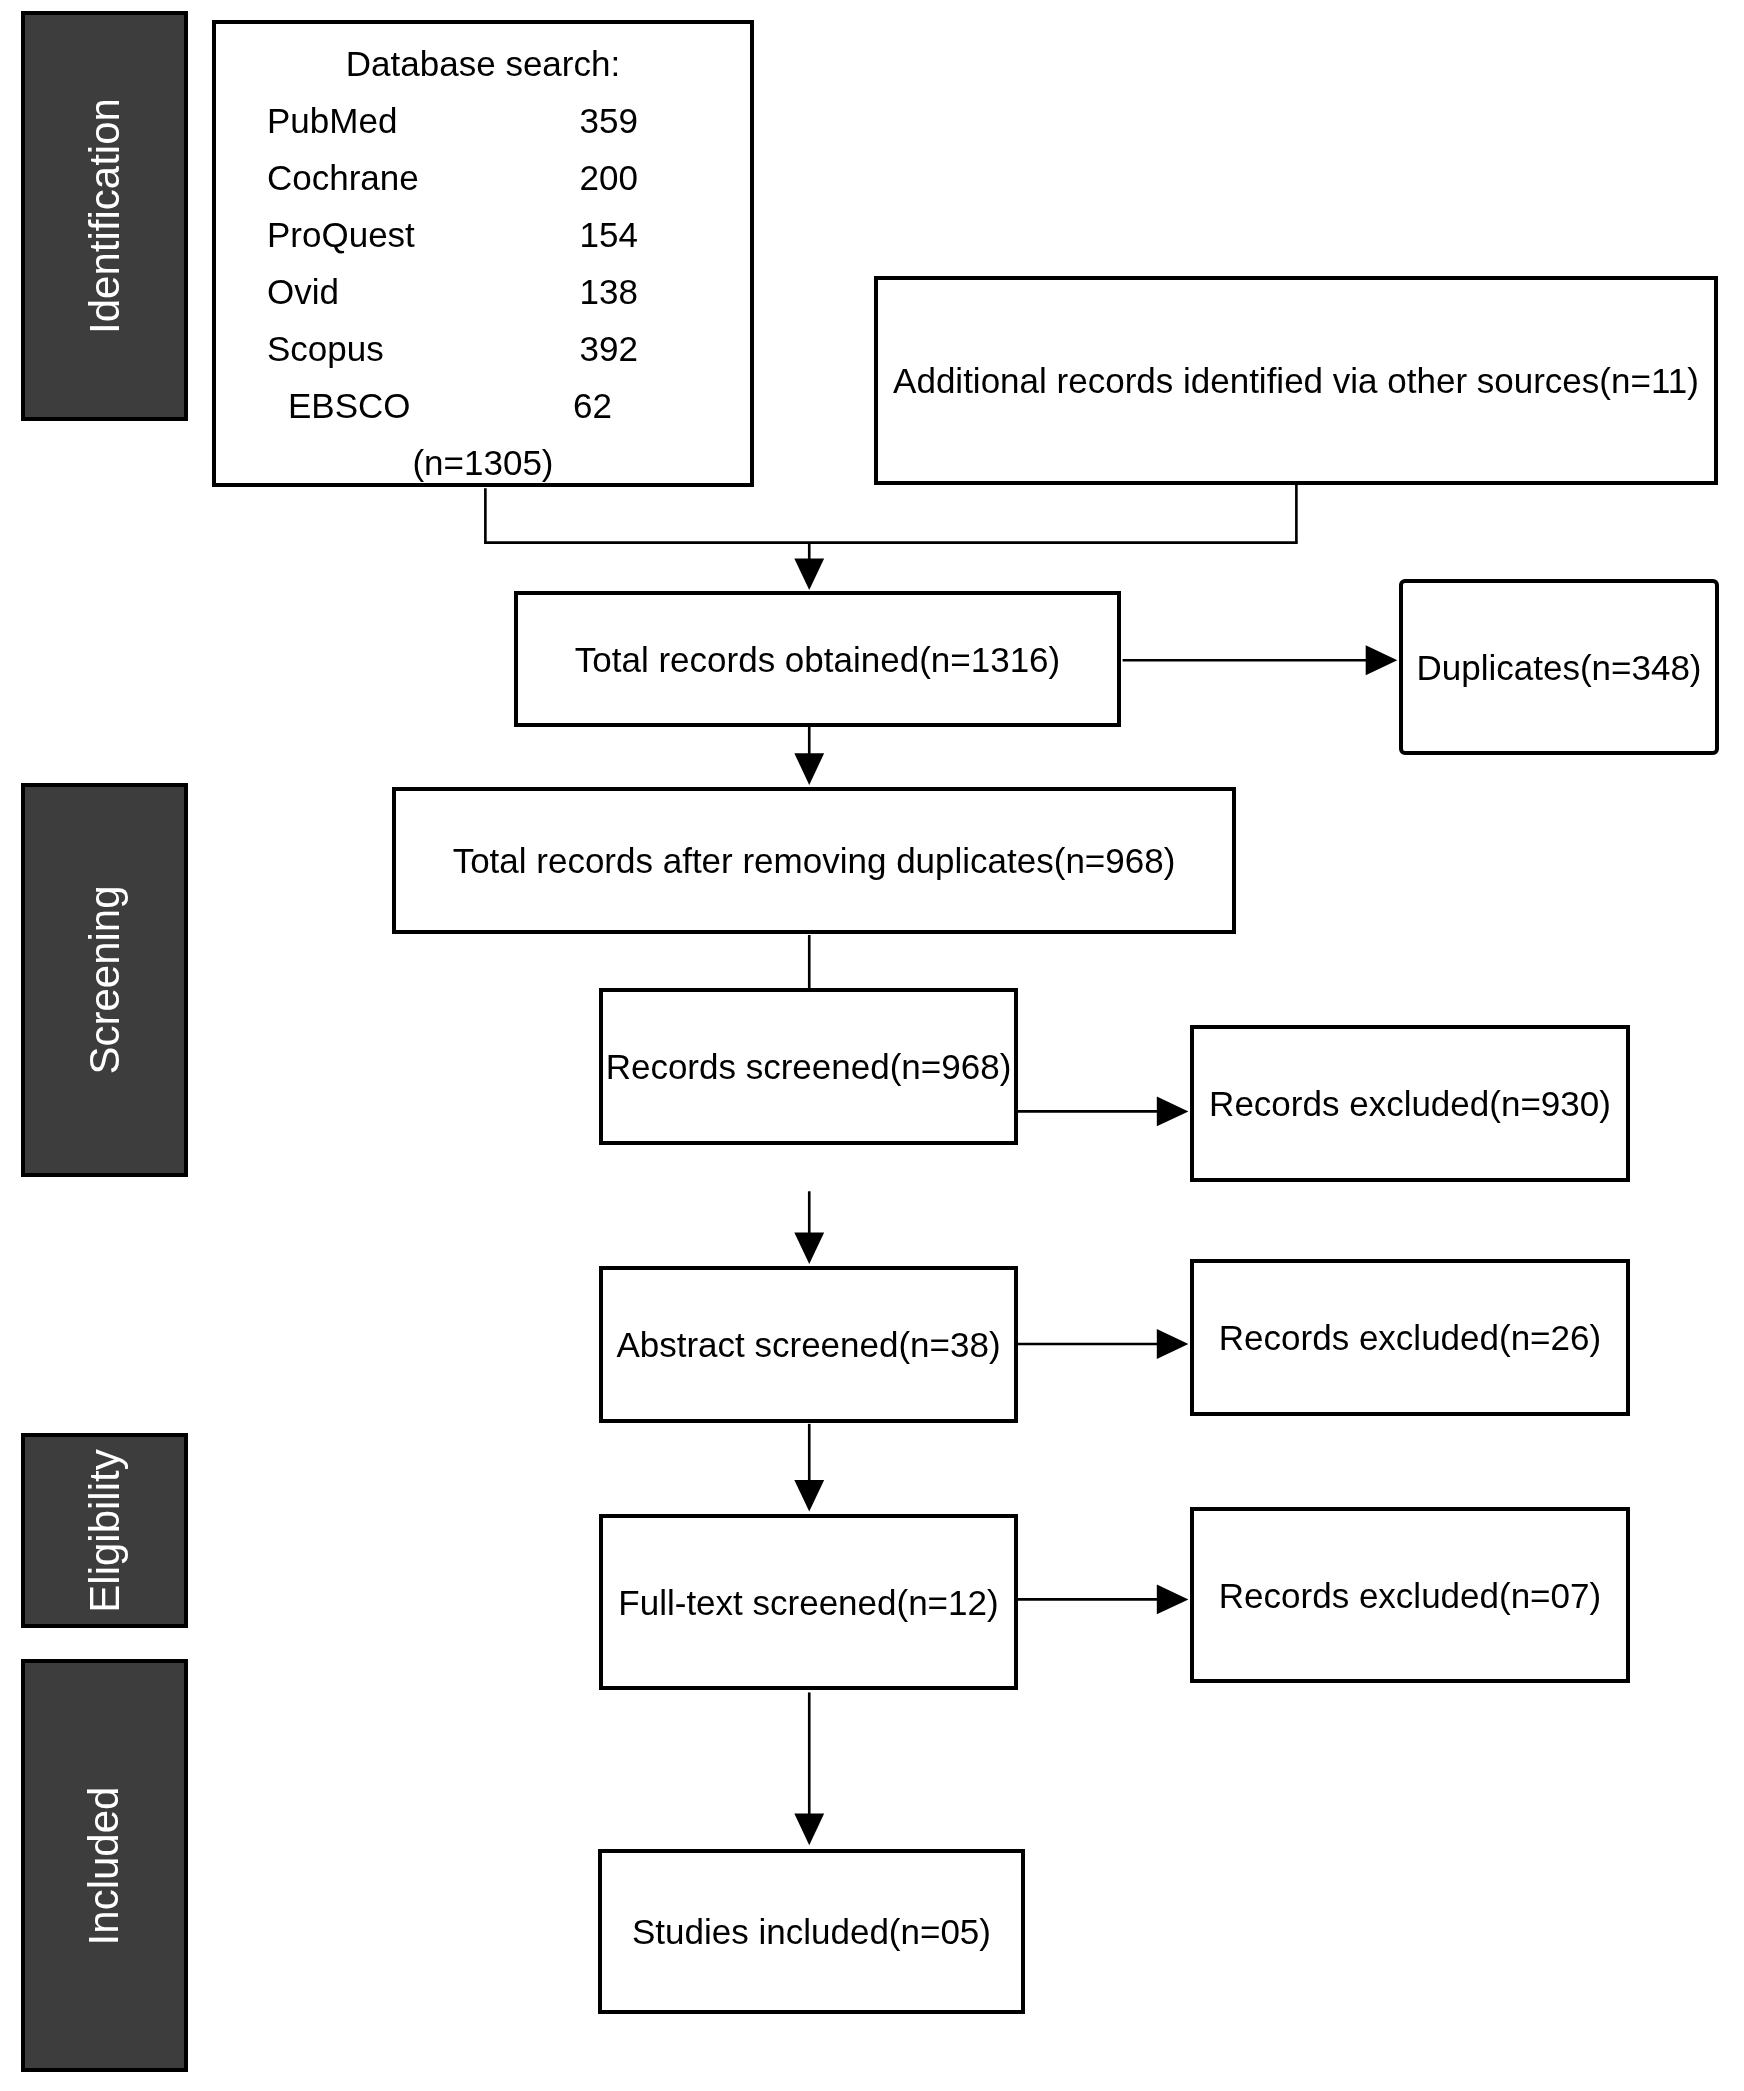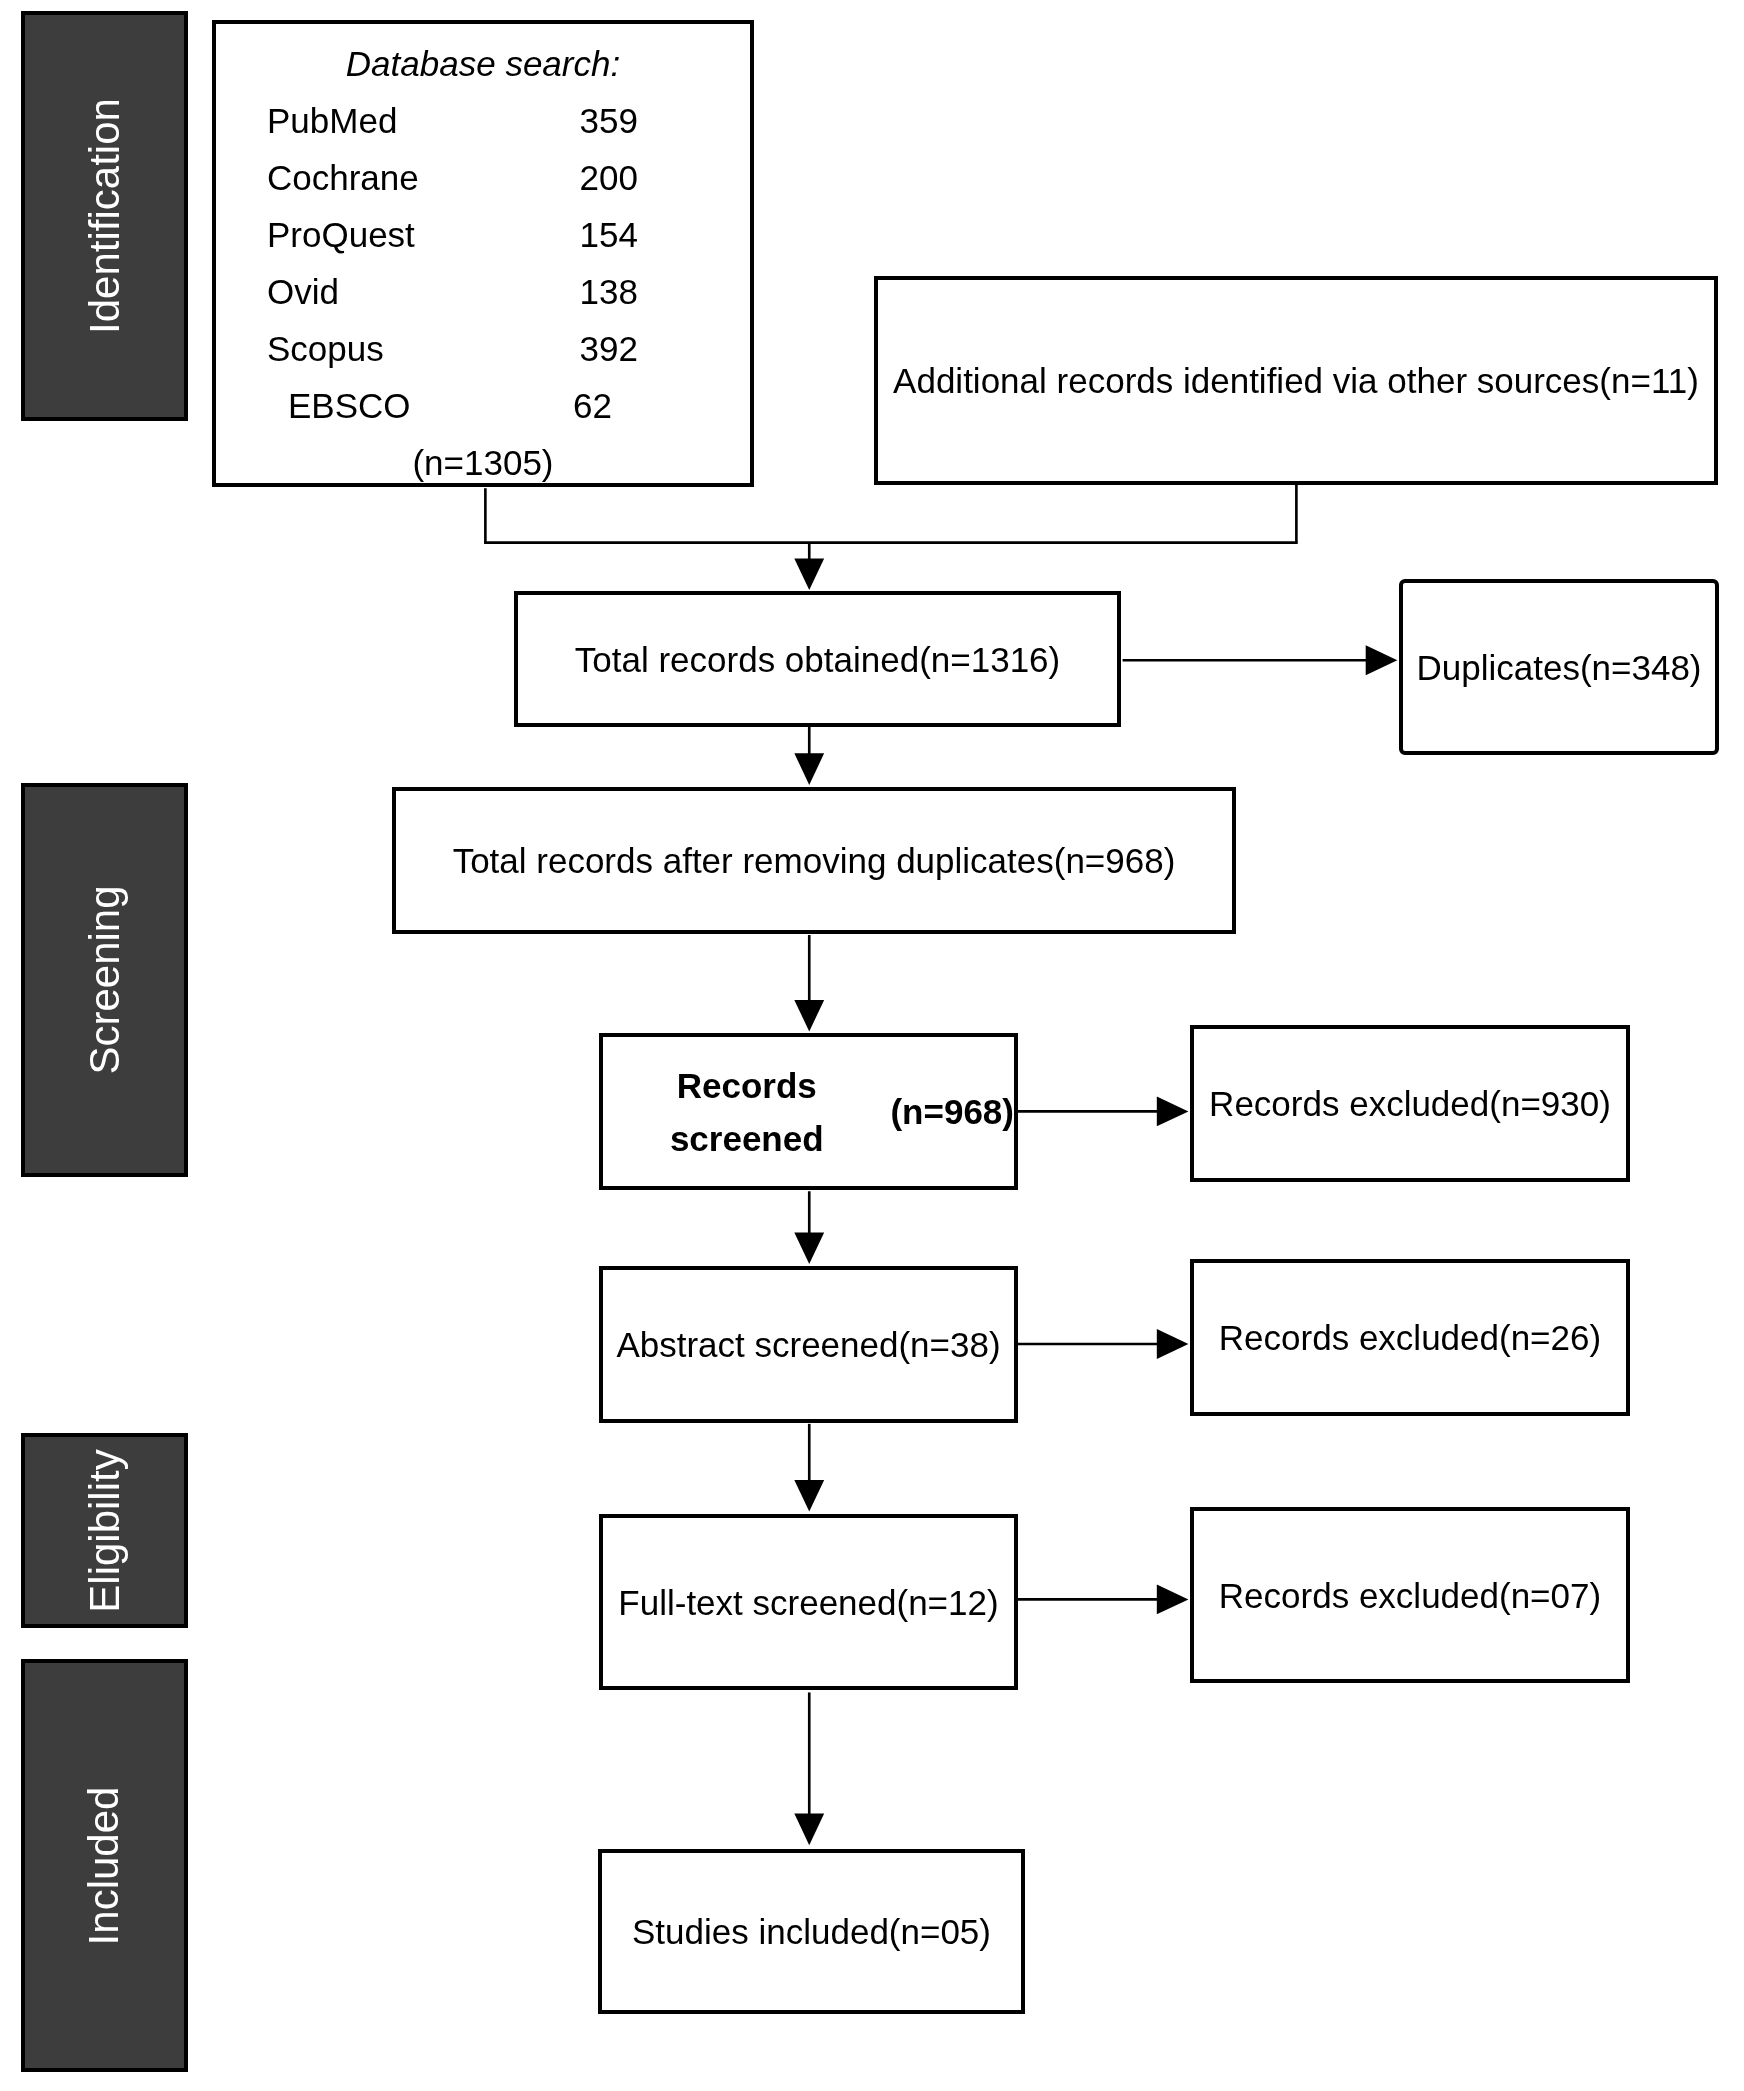--- a/index.html
+++ b/index.html
@@ -54,21 +54,21 @@
   
   .db-box {
     position: absolute;
     box-sizing: border-box;
     background: var(--box-fill, #ffffff);
     border: 4.4px solid var(--box-border, #000000);
     font-size: 35px;
     line-height: 57px;
     padding-top: 10.5px;
   }
-  .db-title { text-align: center; font-style: italic; }
+  .db-title { text-align: center; }
   .db-rows { padding: 0 112px 0 51px; }
   .db-row { display: flex; justify-content: space-between; }
   .db-row:last-child { padding-left: 21px; padding-right: 26px; align-items: center; }
   .db-total { text-align: center; }
   
   .fbox.additional .lbl { max-width: 720px; }
 </style>
 </head>
 <body>
 
@@ -187,21 +187,21 @@
   <div class="fbox" style="left:1399px; top:579px; width:320px; height:176px;border-radius:6px;">
     <div class="lbl">Duplicates</div>
     <div class="cnt">(n=348)</div>
   </div>
 
   <div class="fbox" style="left:392px; top:787px; width:844px; height:147px;text-align:center;">
     <div class="lbl">Total records after removing duplicates</div>
     <div class="cnt">(n=968)</div>
   </div>
 
-  <div class="fbox" style="left:599px; top:1033px; width:419px; height:157px;font-weight:bold;">
+  <div class="fbox" style="left:599px; top:988px; width:419px; height:157px;">
     <div class="lbl">Records screened</div>
     <div class="cnt">(n=968)</div>
   </div>
 
   <div class="fbox" style="left:1190px; top:1025px; width:440px; height:157px;">
     <div class="lbl">Records excluded</div>
     <div class="cnt">(n=930)</div>
   </div>
 
   <div class="fbox" style="left:599px; top:1266px; width:419px; height:157px;">

